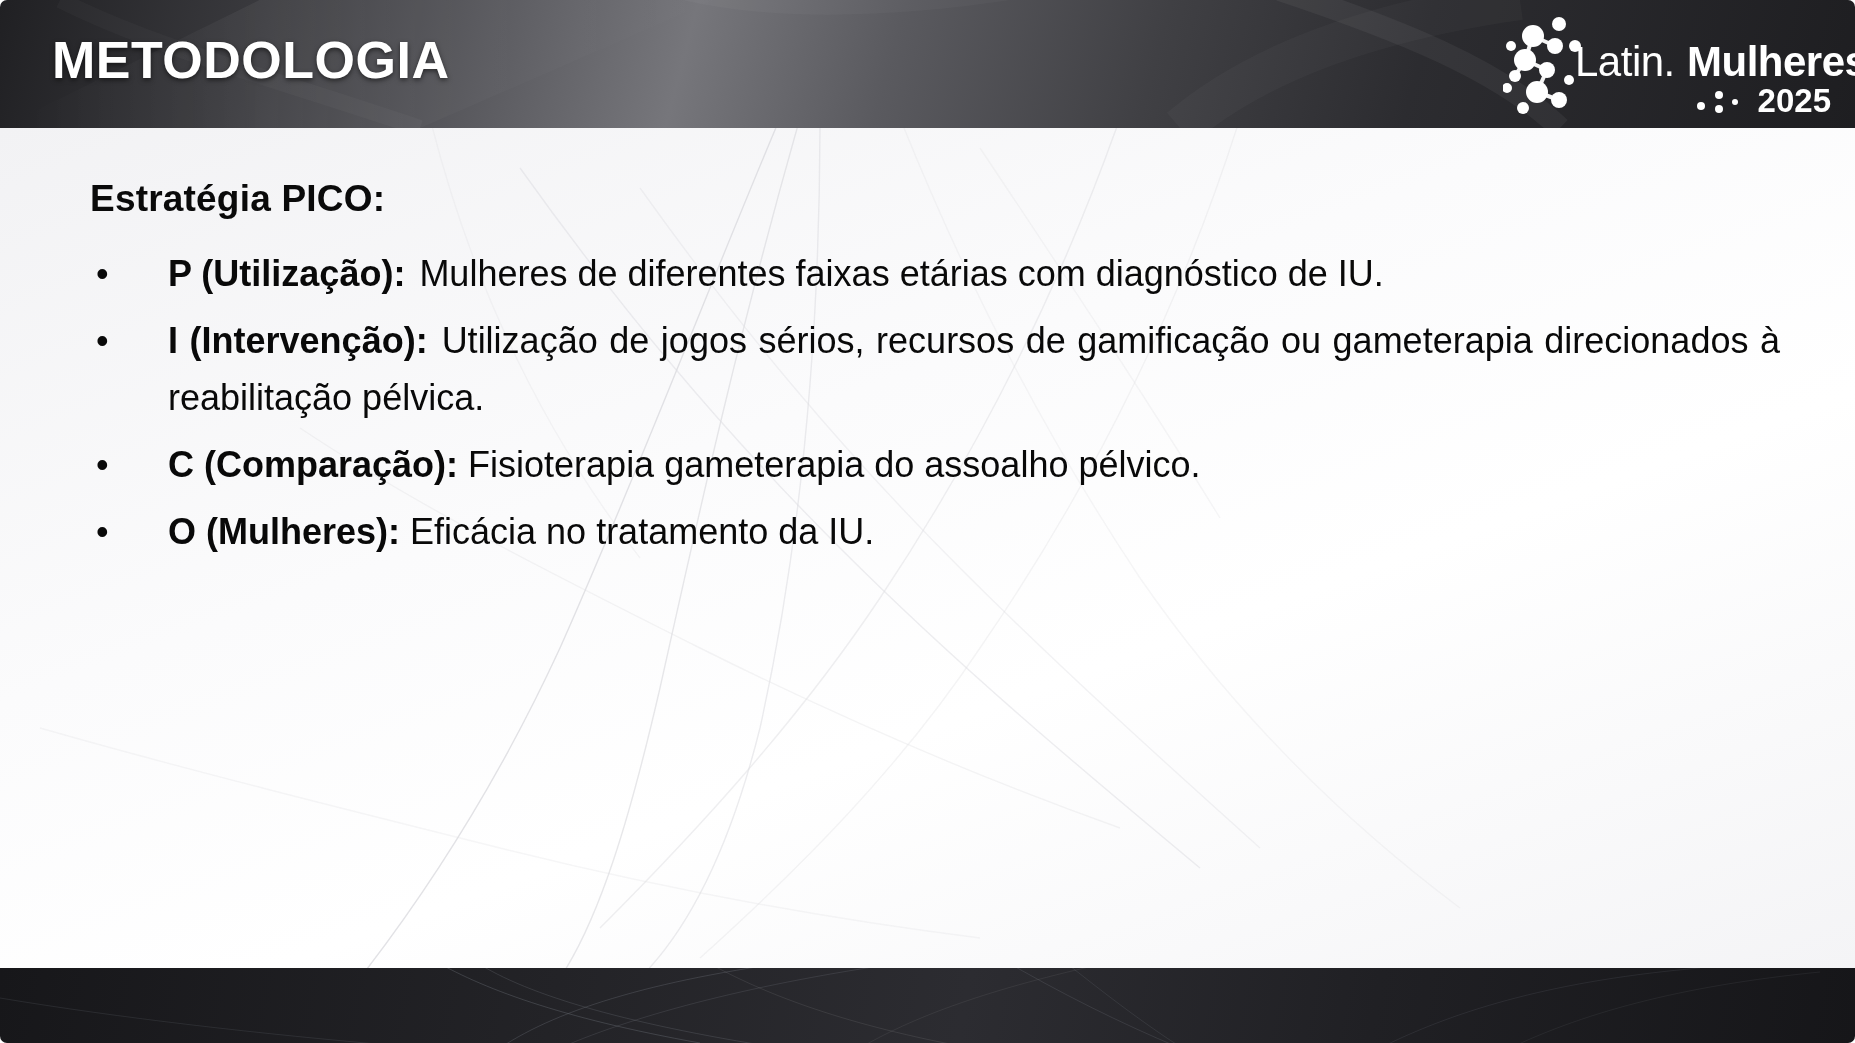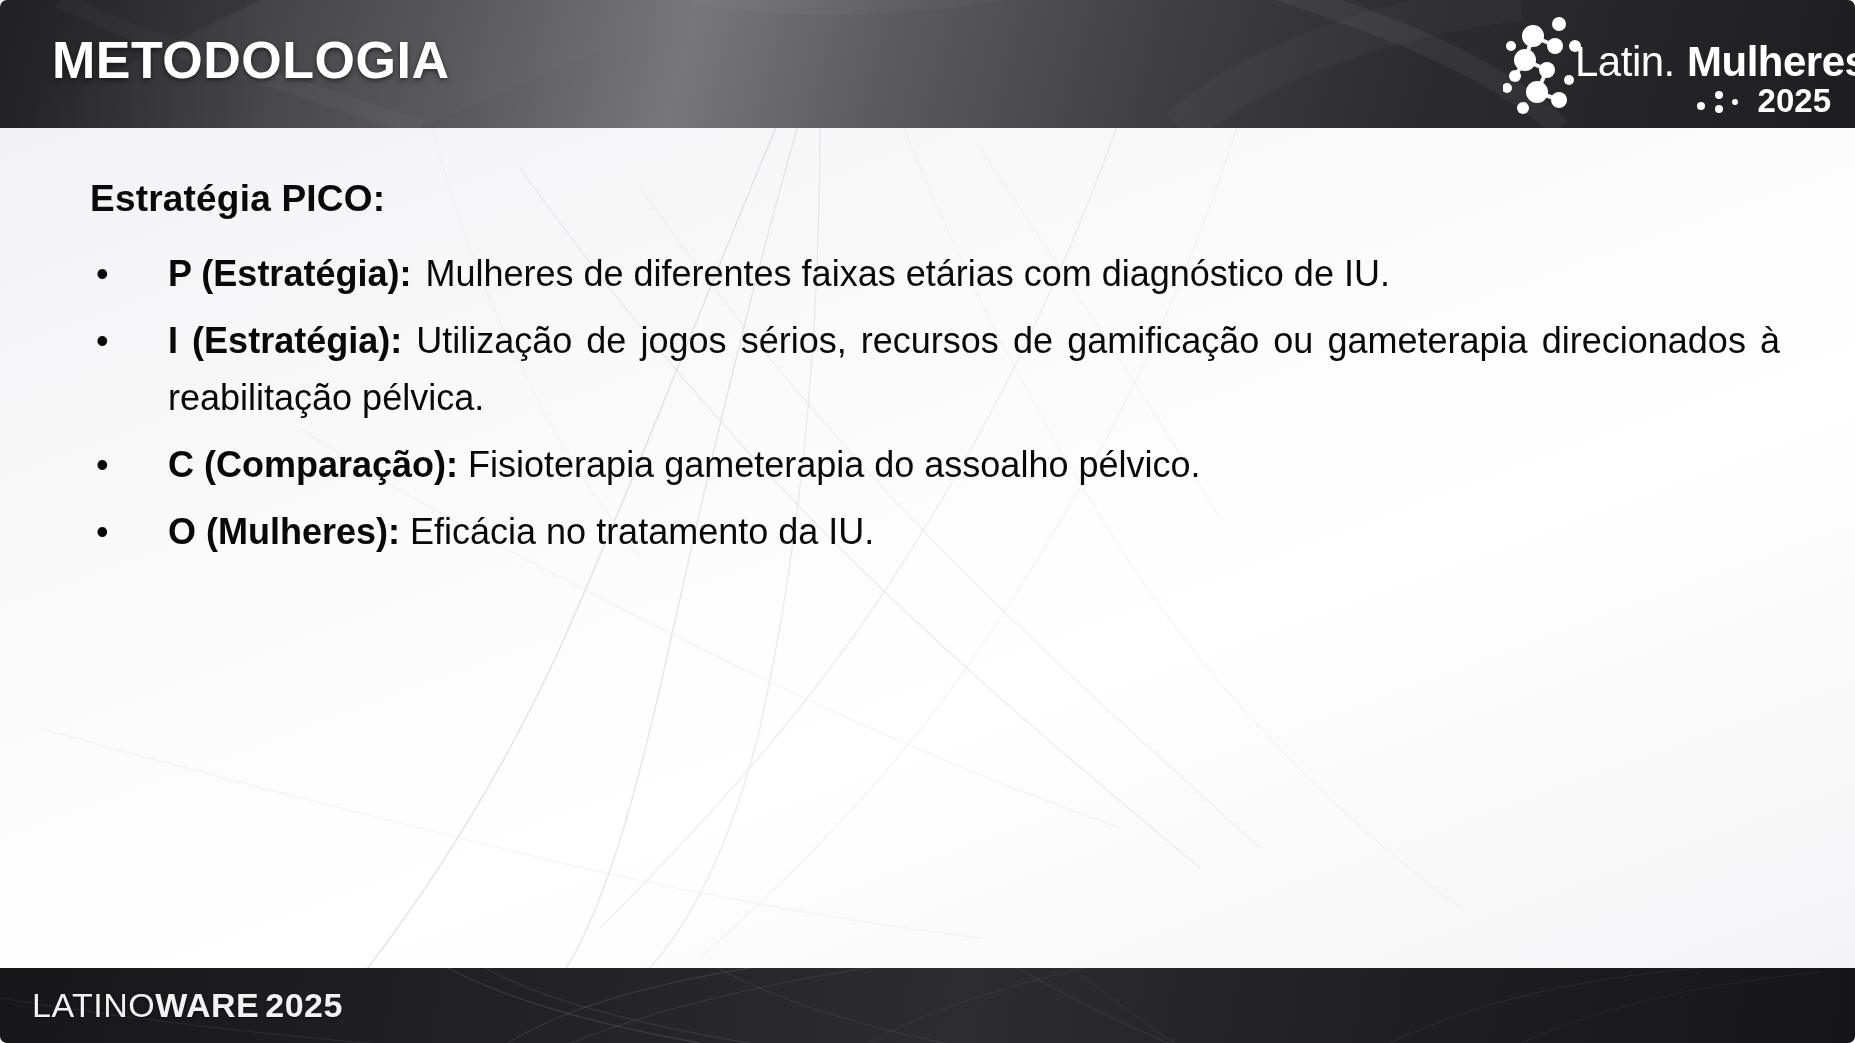--- a/index.html
+++ b/index.html
@@ -296,26 +296,26 @@
       </g>
     </svg>
 
     <div class="content">
       <div class="pico-heading">Estratégia PICO:</div>
 
       <ul class="bullet-list">
 
         <li class="bullet-item">
           <span class="bullet-dot">•</span>
-          <span class="bullet-label">P  (Estratégia):</span><span class="bullet-gap"></span><span>Mulheres de diferentes faixas etárias com diagnóstico de IU.</span>
+          <span class="bullet-label">P  (Utilização):</span><span class="bullet-gap"></span><span>Mulheres de diferentes faixas etárias com diagnóstico de IU.</span>
         </li>
 
         <li class="bullet-item">
           <span class="bullet-dot">•</span>
-          <span class="bullet-label">I  (Estratégia):</span><span class="bullet-gap"></span><span>Utilização de jogos sérios, recursos de gamificação ou gameterapia direcionados à reabilitação pélvica.</span>
+          <span class="bullet-label">I  (Intervenção):</span><span class="bullet-gap"></span><span>Utilização de jogos sérios, recursos de gamificação ou gameterapia direcionados à reabilitação pélvica.</span>
         </li>
 
         <li class="bullet-item nojustify">
           <span class="bullet-dot">•</span>
           <span class="bullet-label">C (Comparação):</span>&nbsp;<span>Fisioterapia gameterapia do assoalho pélvico.</span>
         </li>
 
         <li class="bullet-item nojustify">
           <span class="bullet-dot">•</span>
           <span class="bullet-label">O (Mulheres):</span>&nbsp;<span>Eficácia no tratamento da IU.</span>
@@ -337,18 +337,15 @@
         <path d="M 0 30 C 120 50, 260 66, 400 78" stroke-opacity="0.25"></path>
         <path d="M 1380 80 C 1460 40, 1560 12, 1700 0" stroke-opacity="0.22"></path>
         <path d="M 1500 85 C 1580 45, 1680 18, 1820 4" stroke-opacity="0.18"></path>
       </g>
       <g stroke="#ffffff" fill="none" stroke-width="0.8">
         <path d="M 700 -10 C 760 25, 840 55, 960 78" stroke-opacity="0.18"></path>
         <path d="M 860 80 C 920 45, 1000 18, 1120 -8" stroke-opacity="0.14"></path>
       </g>
     </svg>
 
-    <div class="footer-brand">
-      <span class="fb-latino">LATINO</span><span class="fb-ware">WARE</span><span class="fb-year">2025</span>
-    </div>
   </div>
 
 </div>
 
 </body></html>

